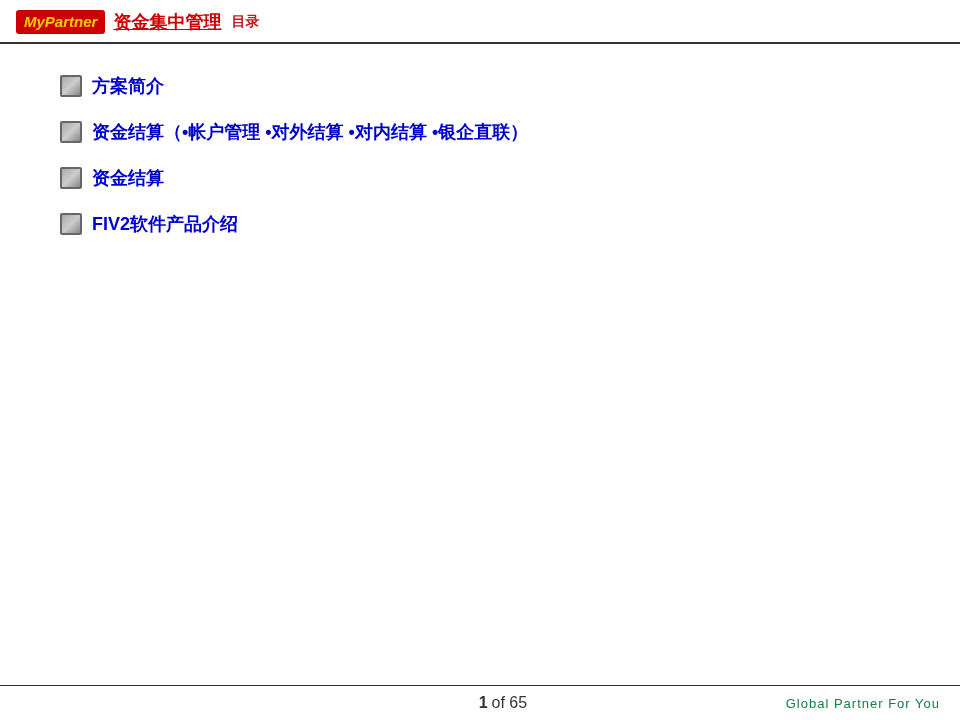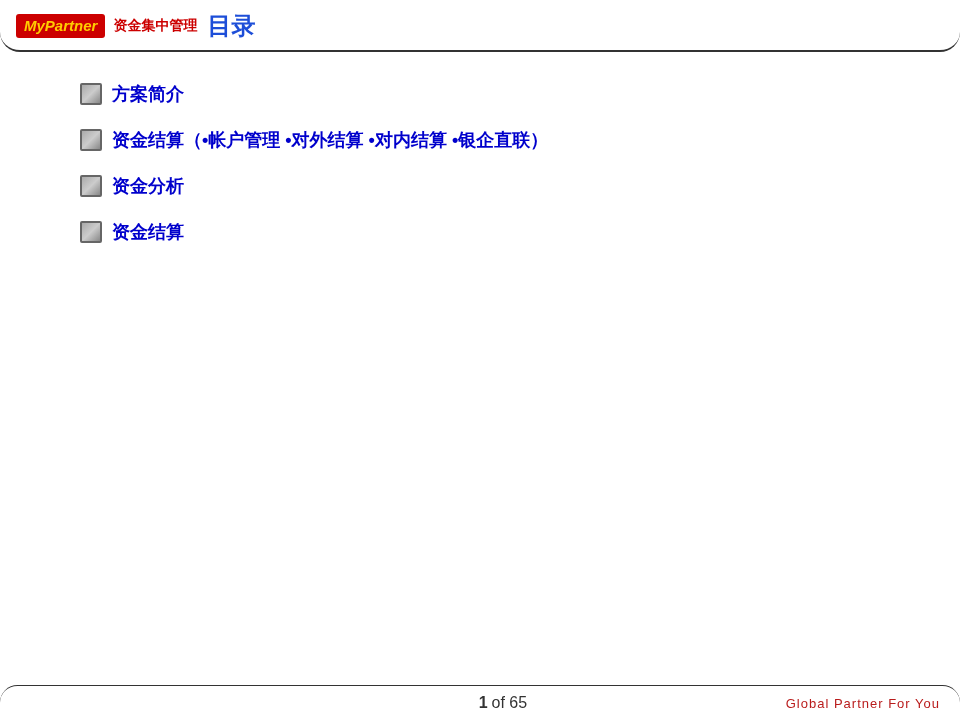--- a/index.html
+++ b/index.html
@@ -1,19 +1,18 @@
 <!DOCTYPE html>
 <html><head>
   <meta charset="utf-8">
   <style>
     * {
       margin: 0;
       padding: 0;
       box-sizing: border-box;
-      border-radius: 20px;
     }
 
     body {
       width: 960px;
       height: 720px;
       background: #ffffff;
       font-family: 'SimSun', 'MS Song', serif;
       overflow: hidden;
       position: relative;
     }
@@ -40,36 +39,37 @@
       font-family: Arial, sans-serif;
       font-style: italic;
     }
 
     .logo-text span {
       color: #ffcc00;
     }
 
     .subtitle {
       color: #cc0000;
-      font-size: 14px;
+      font-size: 18px;
       font-weight: bold;
       margin-right: 10px;
       font-family: 'SimHei', 'STHeiti', sans-serif;
+      text-decoration: underline;
     }
 
     .header-title {
-      color: #1d4ed8;
-      font-size: 24px;
+      color: #b91c1c;
+      font-size: 14px;
       font-weight: bold;
       font-family: 'SimHei', 'STHeiti', sans-serif;
     }
 
     
     .main-content {
-      padding: 30px 60px 20px 80px;
+      padding: 30px 60px 20px 60px;
     }
 
     .menu-item {
       display: flex;
       align-items: flex-start;
       margin-bottom: 22px;
     }
 
     .bullet-icon {
       width: 22px;
@@ -121,21 +121,21 @@
 
     .footer-page-num {
       font-weight: bold;
       font-size: 16px;
       color: #333;
     }
 
     .footer-right {
       text-align: right;
       font-size: 13px;
-      color: #b91c1c;
+      color: #15803d;
       font-family: Arial, sans-serif;
       letter-spacing: 1px;
     }
   </style>
 </head>
 <body>
 
 <div class="header">
   <div class="logo-box">
     <span class="logo-text">
@@ -151,31 +151,31 @@
     <div class="bullet-icon"></div>
     <a class="menu-link" href="#">方案简介</a>
   </div>
 
   <div class="menu-item">
     <div class="bullet-icon"></div>
     <a class="menu-link" href="#">资金结算（•帐户管理 •对外结算 •对内结算 •银企直联）</a>
   </div>
 
 
-  <div class="menu-item">
-    <div class="bullet-icon"></div>
-    <a class="menu-link" href="#">资金分析</a>
-  </div>
 
   <div class="menu-item">
     <div class="bullet-icon"></div>
     <a class="menu-link" href="#">资金结算</a>
   </div>
 
 
+  <div class="menu-item">
+    <div class="bullet-icon"></div>
+    <a class="menu-link" href="#">FIV2软件产品介绍</a>
+  </div>
 </div>
 
 <div class="footer">
   <div class="footer-left"></div>
   <div class="footer-center">
     <span class="footer-page-num">1</span>
     <span>of 65</span>
   </div>
   <div class="footer-right">Global  Partner  For  You</div>
 </div>

